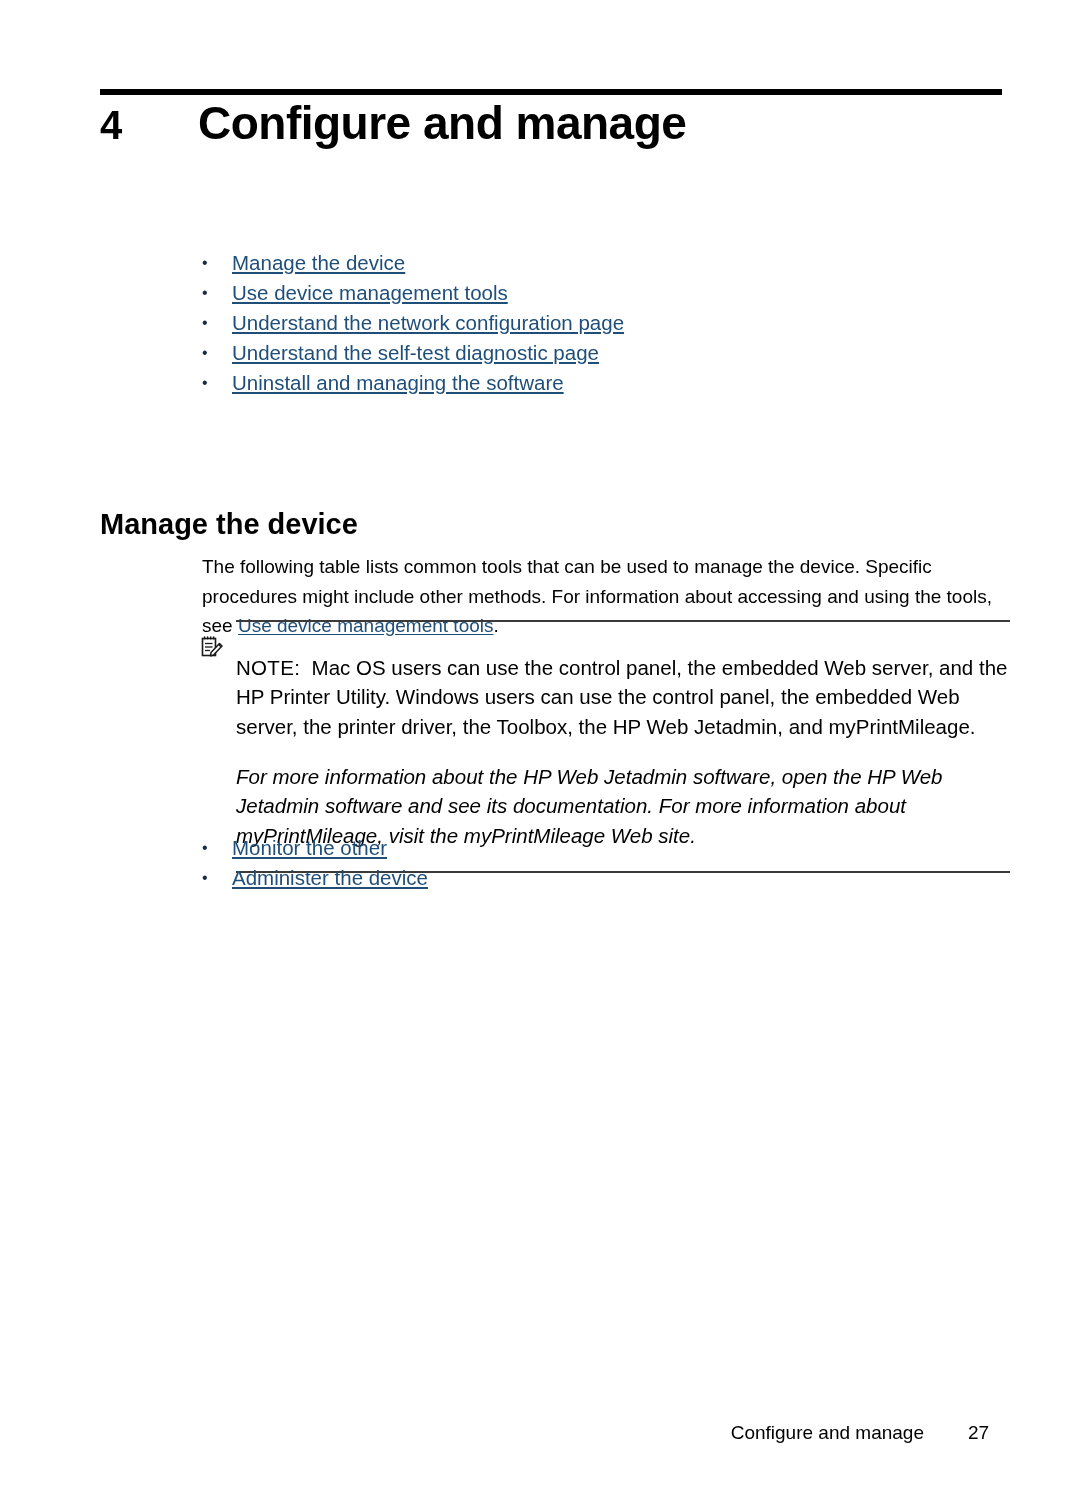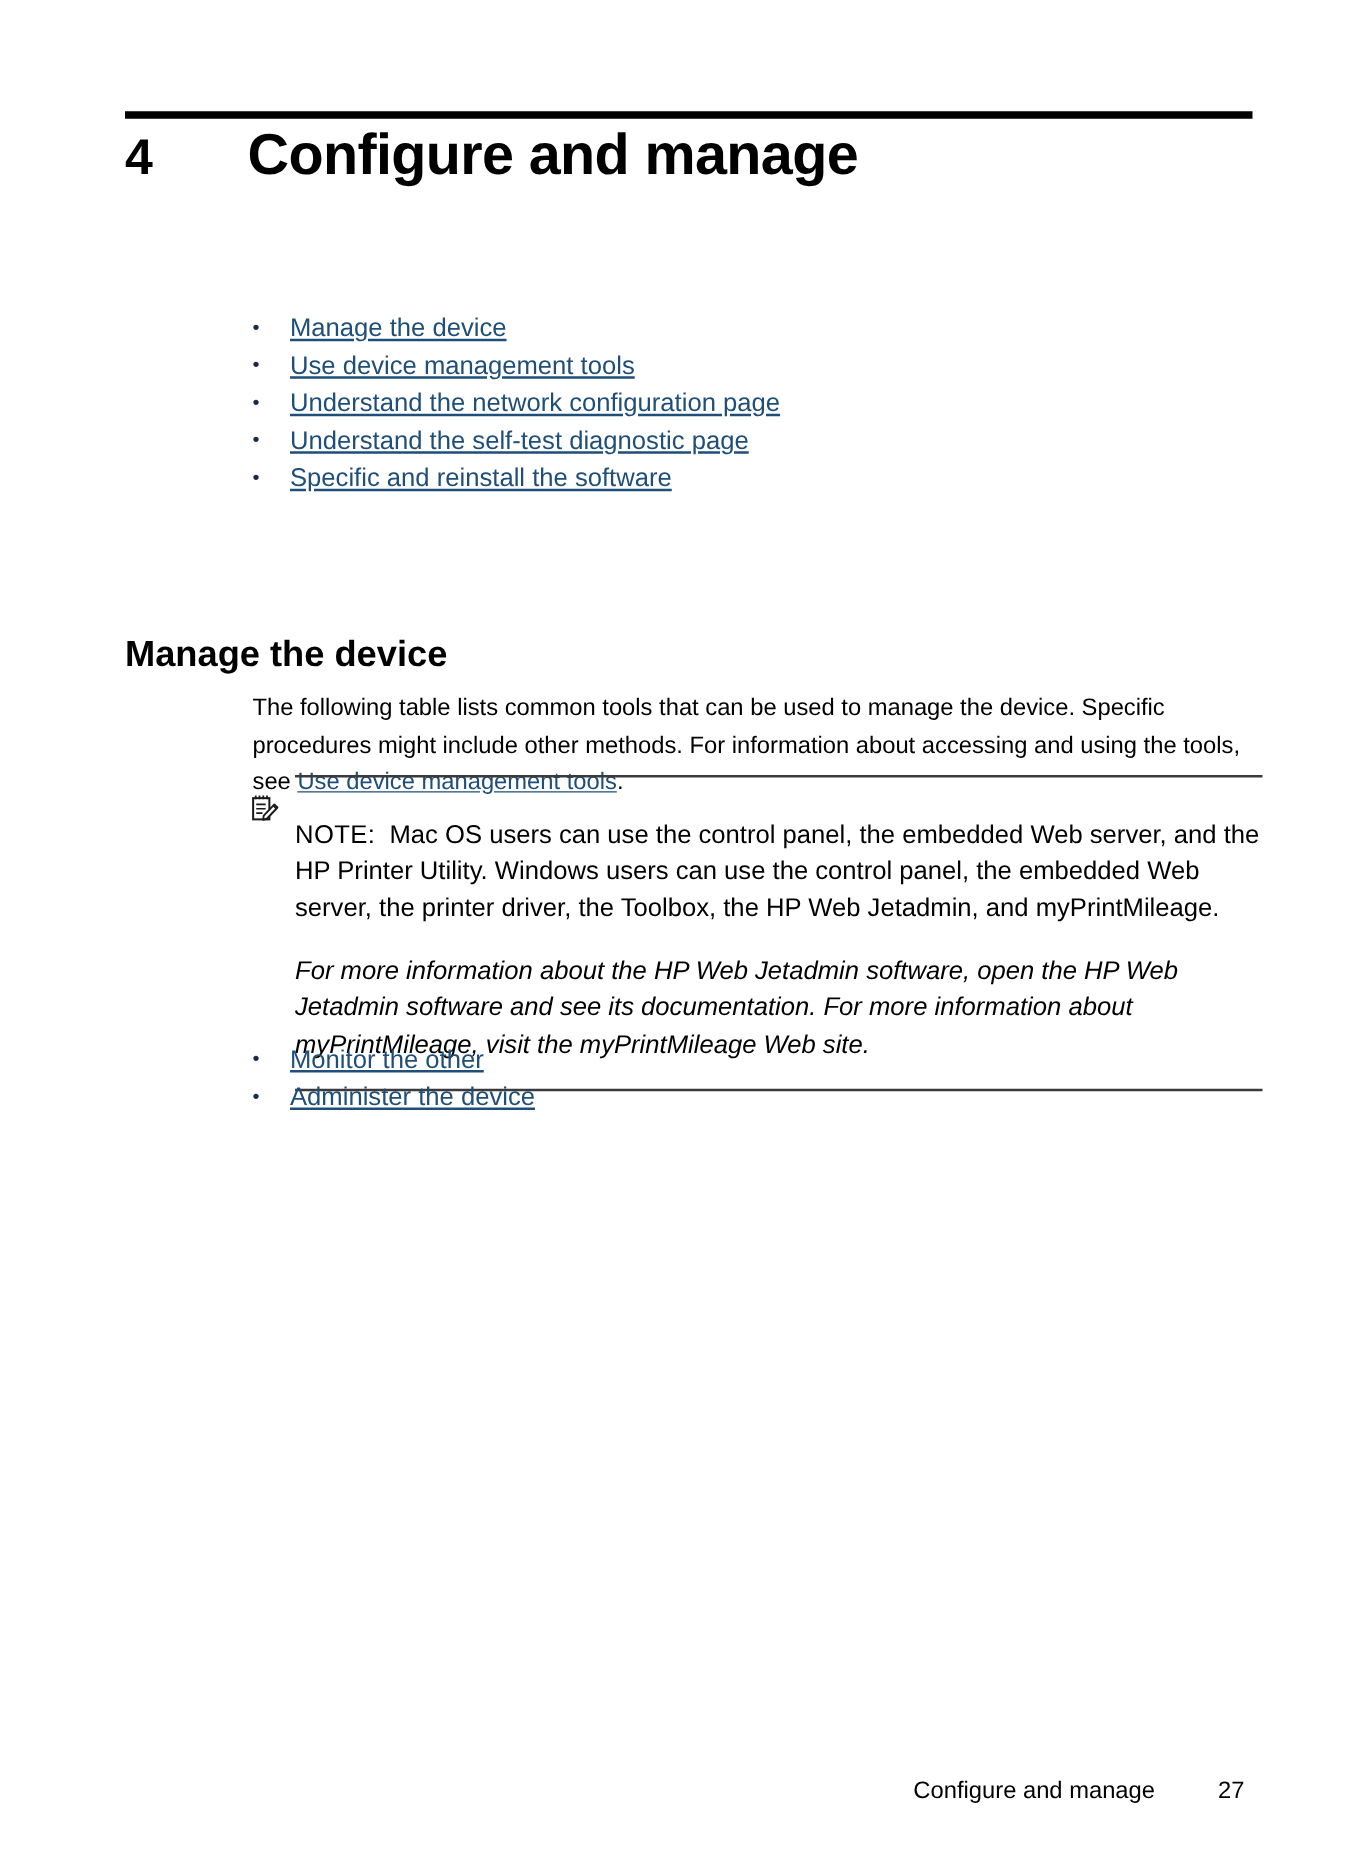--- a/index.html
+++ b/index.html
@@ -187,42 +187,42 @@
     line-height: 24px;
     display: flex;
     justify-content: flex-end;
     align-items: baseline;
   }
   .footer-title {
     margin-right: 44px;
   }
   .footer-page {
     min-width: 34px;
-    text-align: center;
+    text-align: left;
   }
 </style>
 </head>
 <body>
 
 <div class="page">
 
   <div class="chapter-rule"></div>
 
   <div class="chapter-head">
     <div class="chapter-num">4</div>
     <div class="chapter-title">Configure and manage</div>
   </div>
 
 
   <ul class="toc-list">
     <li><span class="doclink">Manage the device</span></li>
     <li><span class="doclink">Use device management tools</span></li>
     <li><span class="doclink">Understand the network configuration page</span></li>
     <li><span class="doclink">Understand the self-test diagnostic page</span></li>
-    <li><span class="doclink">Specific and reinstall the software</span></li>
+    <li><span class="doclink">Uninstall and managing the software</span></li>
   </ul>
 
   <h2 class="section-head">Manage the device</h2>
 
   <p class="para-tools"><span>The following table lists common tools that can be used to manage the device. Specific procedures might include other methods. For information about accessing and using the tools, see </span><span class="doclink">Use device management tools</span><span>.</span></p>
 
   <div class="note-box">
     <div class="note-rule"></div>
     <div class="note-body">
       <span class="note-icon">

